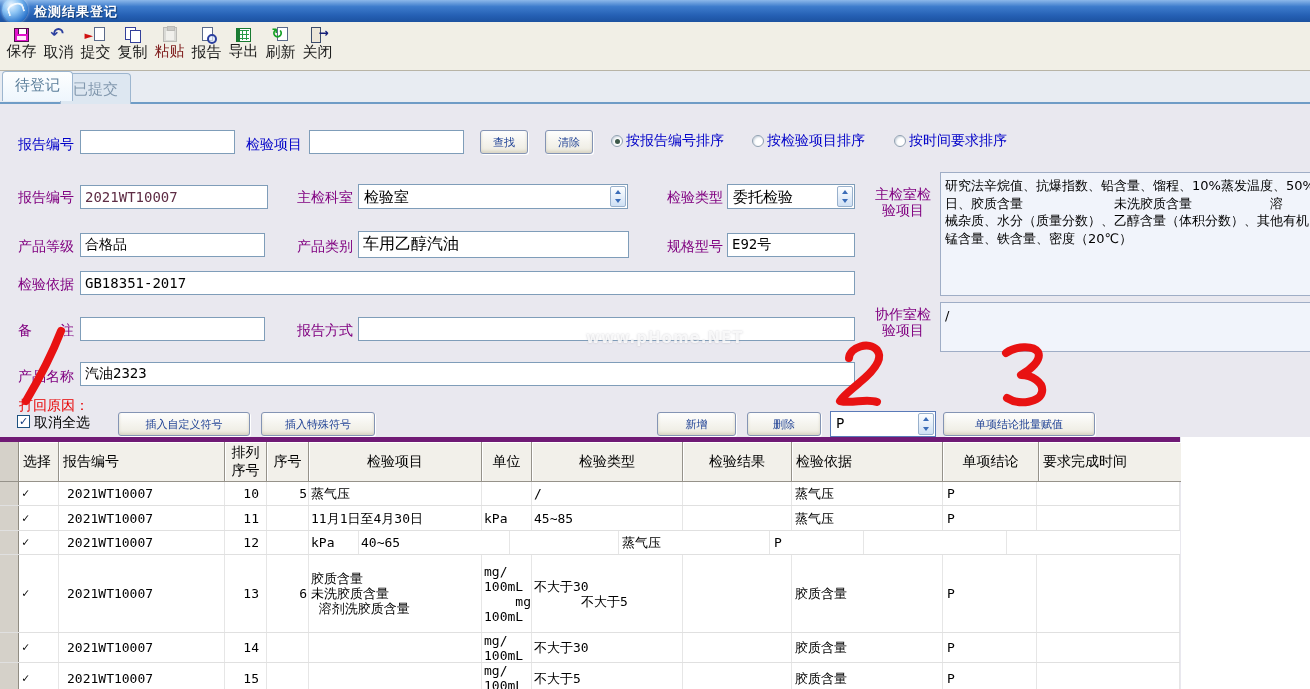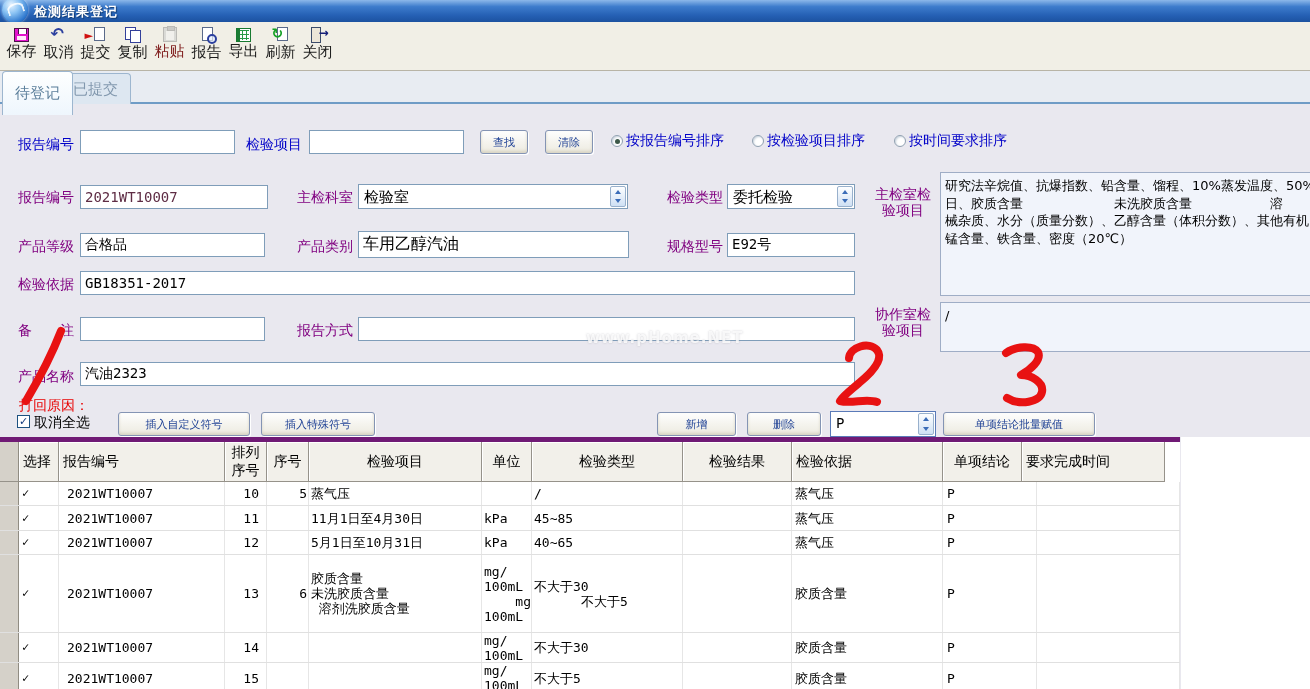--- a/index.html
+++ b/index.html
@@ -46,21 +46,21 @@
   .ic-export::after{content:"";position:absolute;left:0;top:0;bottom:0;width:3px;background:#1c7c34;}
   .ic-refresh .pg{right:2px;}
   .ic-refresh::after{content:"↻";position:absolute;left:0px;top:-2px;font-size:14px;font-weight:bold;color:#13a024;}
   .ic-close::before{content:"";position:absolute;left:2px;top:0;width:8px;height:14px;background:#ece6d8;border:1px solid #3c4c6a;}
   .ic-close::after{content:"→";position:absolute;right:-2px;top:-1px;font-size:12px;font-weight:bold;color:#16207a;}
   
   .tabstrip{position:absolute;left:0;top:71px;width:1310px;height:33px;background:#e8ecf2;}
   .tabline{position:absolute;left:0;bottom:0;width:100%;height:2px;background:#6f9cc6;}
   .tab{position:absolute;top:2px;height:31px;padding:6px 12px 0;font-size:15px;
     border:1px solid #9db6cf;border-bottom:none;border-radius:4px 4px 0 0;cursor:default;}
-  .tab.active{left:2px;background:linear-gradient(#feffff,#eef6fd);color:#5c7f9b;z-index:2;height:44px;top:0;padding-top:12px;}
+  .tab.active{left:2px;background:linear-gradient(#feffff,#eef6fd);color:#5c7f9b;z-index:2;height:30px;top:0;padding-top:4px;}
   .tab.inactive{left:60px;background:#dde7f1;color:#8298ae;}
   
   .lbl{position:absolute;line-height:16px;white-space:pre;}
   .blue{color:#0000c8;}
   .purple{color:#800080;}
   .red{color:#e80000;}
   .txt{position:absolute;background:#fff;border:1px solid #7f9db9;font-family:"DejaVu Sans Mono","DejaVu Sans",sans-serif;
     font-size:14px;padding:1px 4px;color:#000;height:24px;}
   input.txt{outline:none;}
   .val-maroon{color:#5e2c44;}
@@ -257,21 +257,21 @@
         <div class="hcell ha-left" style="width: 40px;">选择</div>
         <div class="hcell ha-left" style="width: 166px;">报告编号</div>
         <div class="hcell ha-center" style="width: 42px;">排列
 序号</div>
         <div class="hcell ha-center" style="width: 42px;">序号</div>
         <div class="hcell ha-center" style="width: 173px;">检验项目</div>
         <div class="hcell ha-center" style="width: 50px;">单位</div>
         <div class="hcell ha-center" style="width: 151px;">检验类型</div>
         <div class="hcell ha-center" style="width: 109px;">检验结果</div>
         <div class="hcell ha-left" style="width: 151px;">检验依据</div>
-        <div class="hcell ha-center" style="width: 79px;">单项结论</div>
+        <div class="hcell ha-center" style="width: 96px;">单项结论</div>
         <div class="hcell ha-left" style="width: 143px;">要求完成时间</div>
       </div>
       <div class="grid-row data" style="height: 24px;">
         <div class="cell gutter" style="width: 19px;"></div>
         <div class="cell c-check" style="width: 40px;">✓</div>
         <div class="cell c-report" style="width: 166px;">2021WT10007</div>
         <div class="cell c-order al-right" style="width: 42px;">10</div>
         <div class="cell c-seq al-right" style="width: 42px;">5</div>
         <div class="cell c-items" style="width: 173px;">蒸气压</div>
         <div class="cell c-unit" style="width: 50px;"></div>
@@ -294,21 +294,20 @@
         <div class="cell c-basis" style="width: 151px;">蒸气压</div>
         <div class="cell c-concl" style="width: 94px;">P</div>
         <div class="cell c-due" style="width: 143px;"></div>
       </div>
       <div class="grid-row data" style="height: 24px;">
         <div class="cell gutter" style="width: 19px;"></div>
         <div class="cell c-check" style="width: 40px;">✓</div>
         <div class="cell c-report" style="width: 166px;">2021WT10007</div>
         <div class="cell c-order al-right" style="width: 42px;">12</div>
         <div class="cell c-seq al-right" style="width: 42px;"></div>
-        <div class="cell c-items" style="width: 173px;">5月1日至10月31日</div>
         <div class="cell c-unit" style="width: 50px;">kPa</div>
         <div class="cell c-std" style="width: 151px;">40~65</div>
         <div class="cell c-result" style="width: 109px;"></div>
         <div class="cell c-basis" style="width: 151px;">蒸气压</div>
         <div class="cell c-concl" style="width: 94px;">P</div>
         <div class="cell c-due" style="width: 143px;"></div>
       </div>
       <div class="grid-row data" style="height: 78px;">
         <div class="cell gutter" style="width: 19px;"></div>
         <div class="cell c-check" style="width: 40px;">✓</div>

